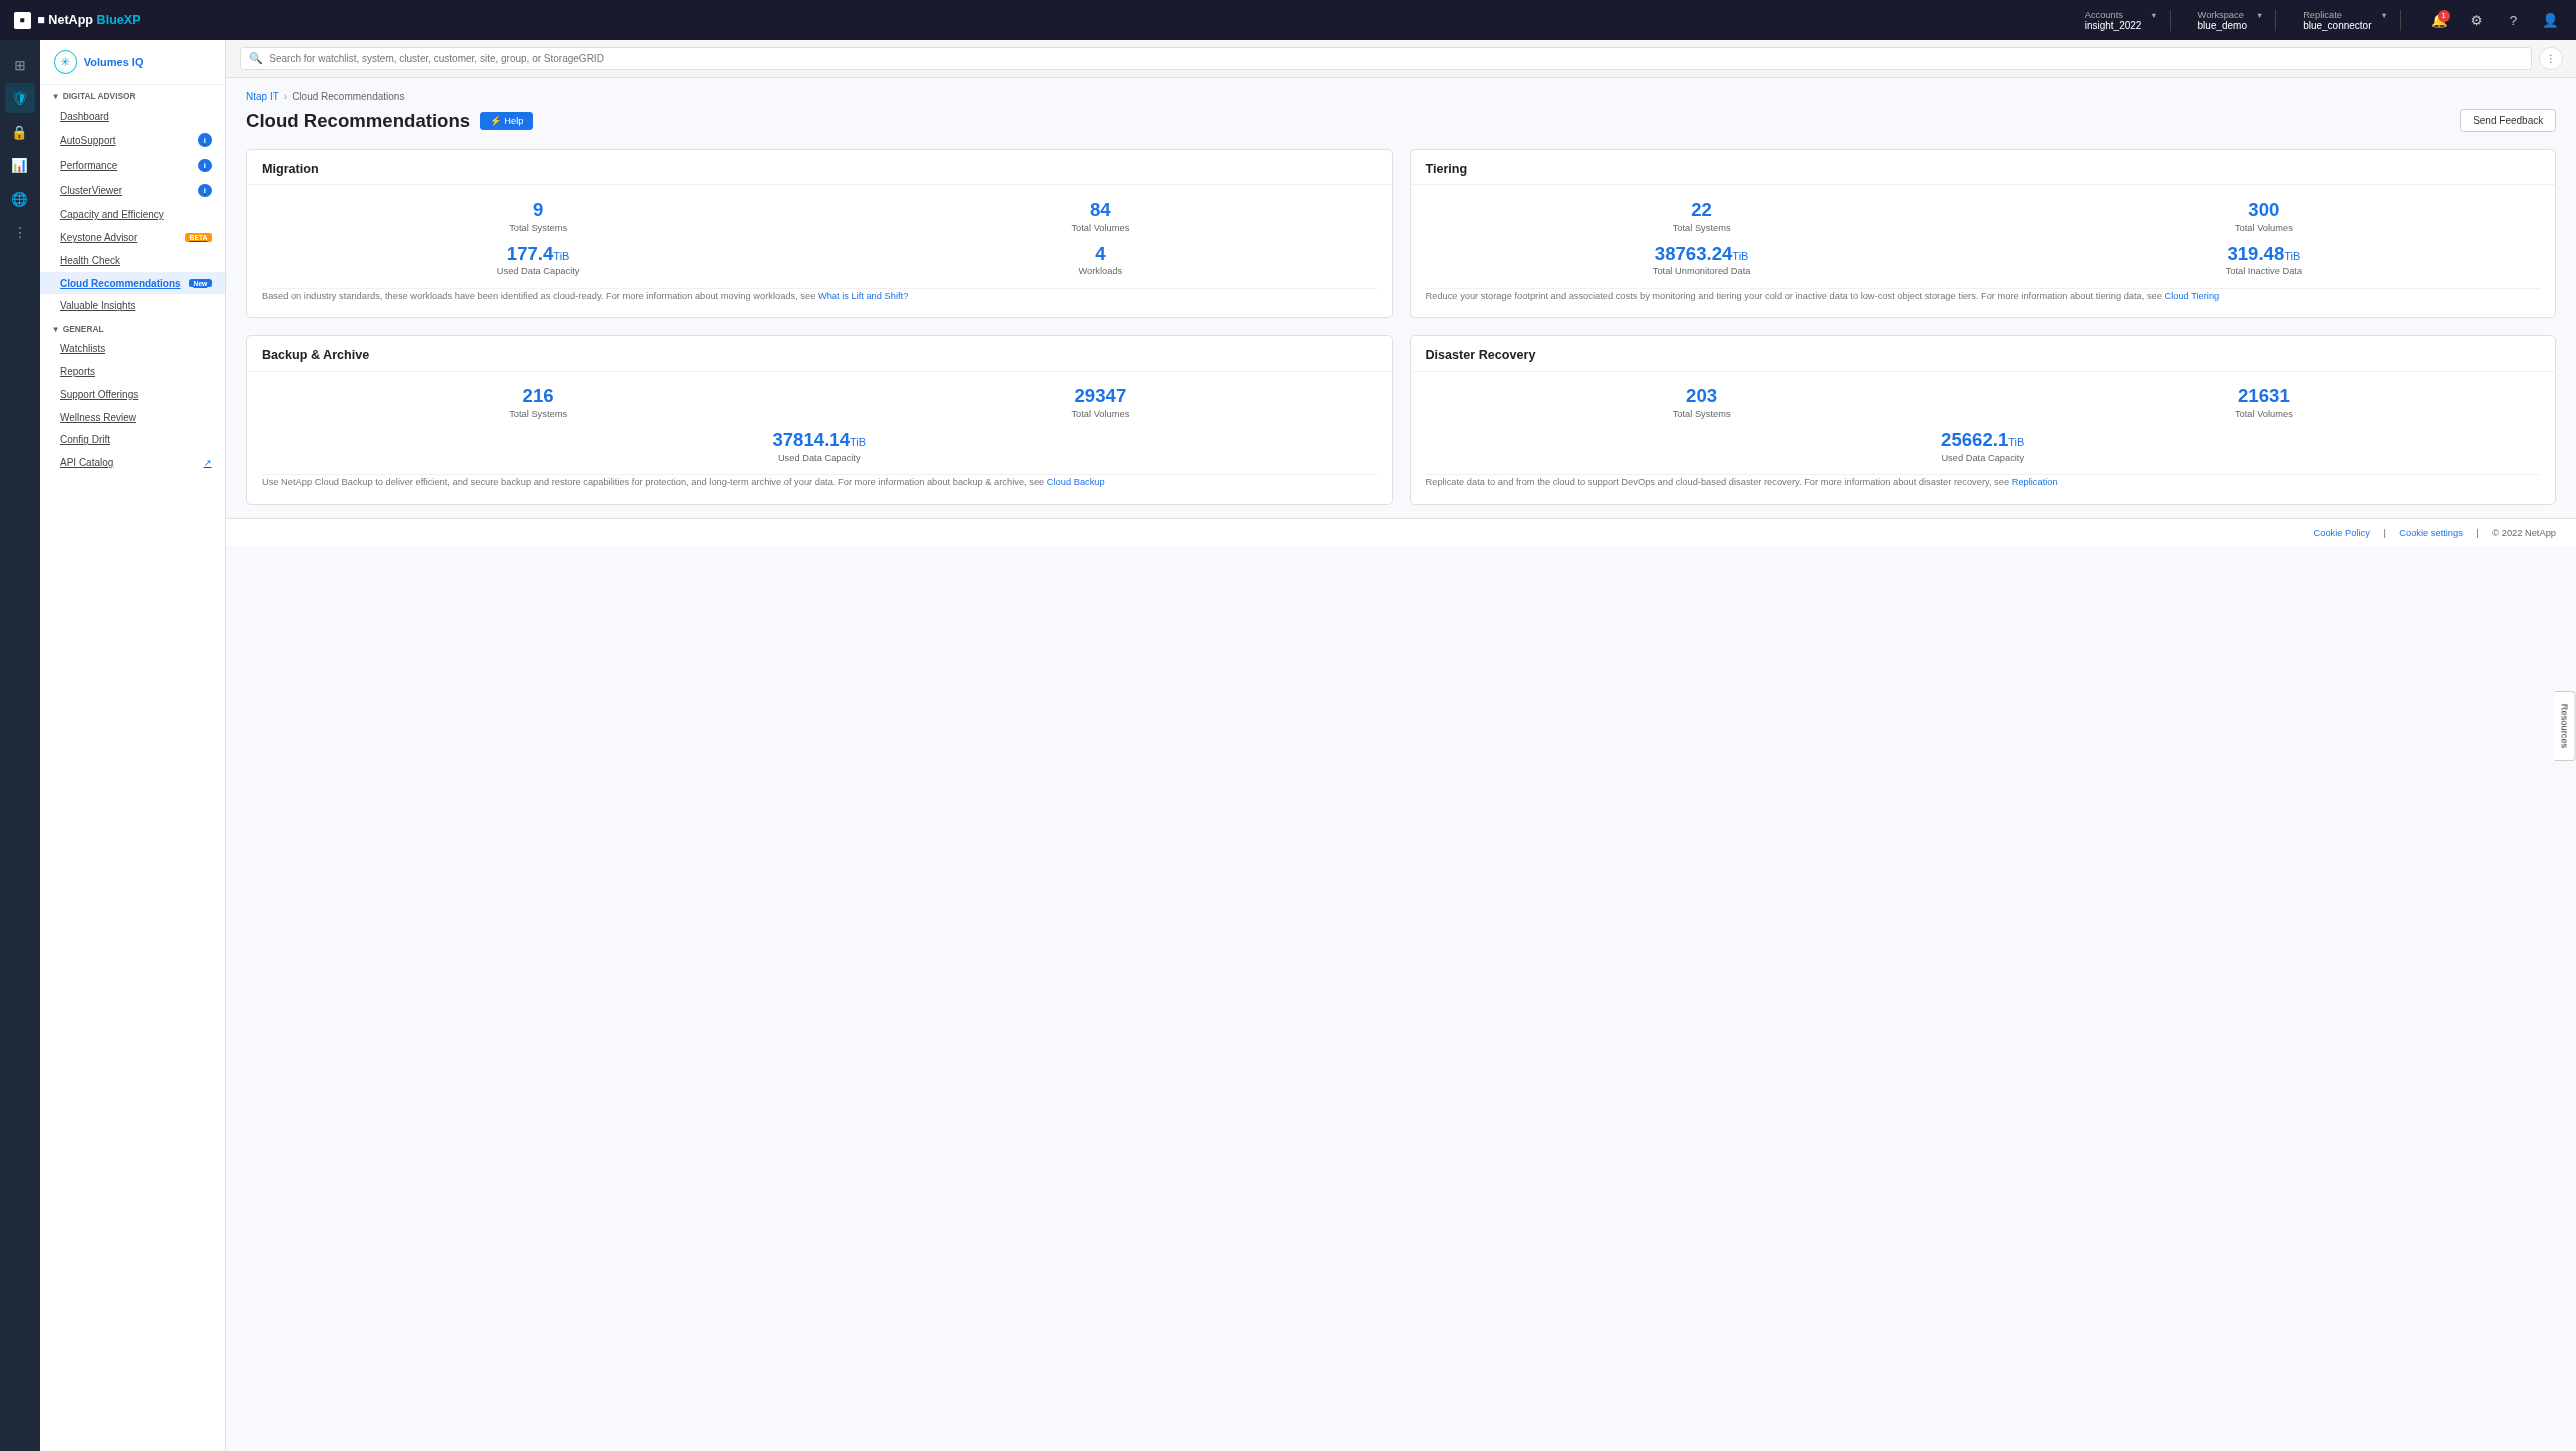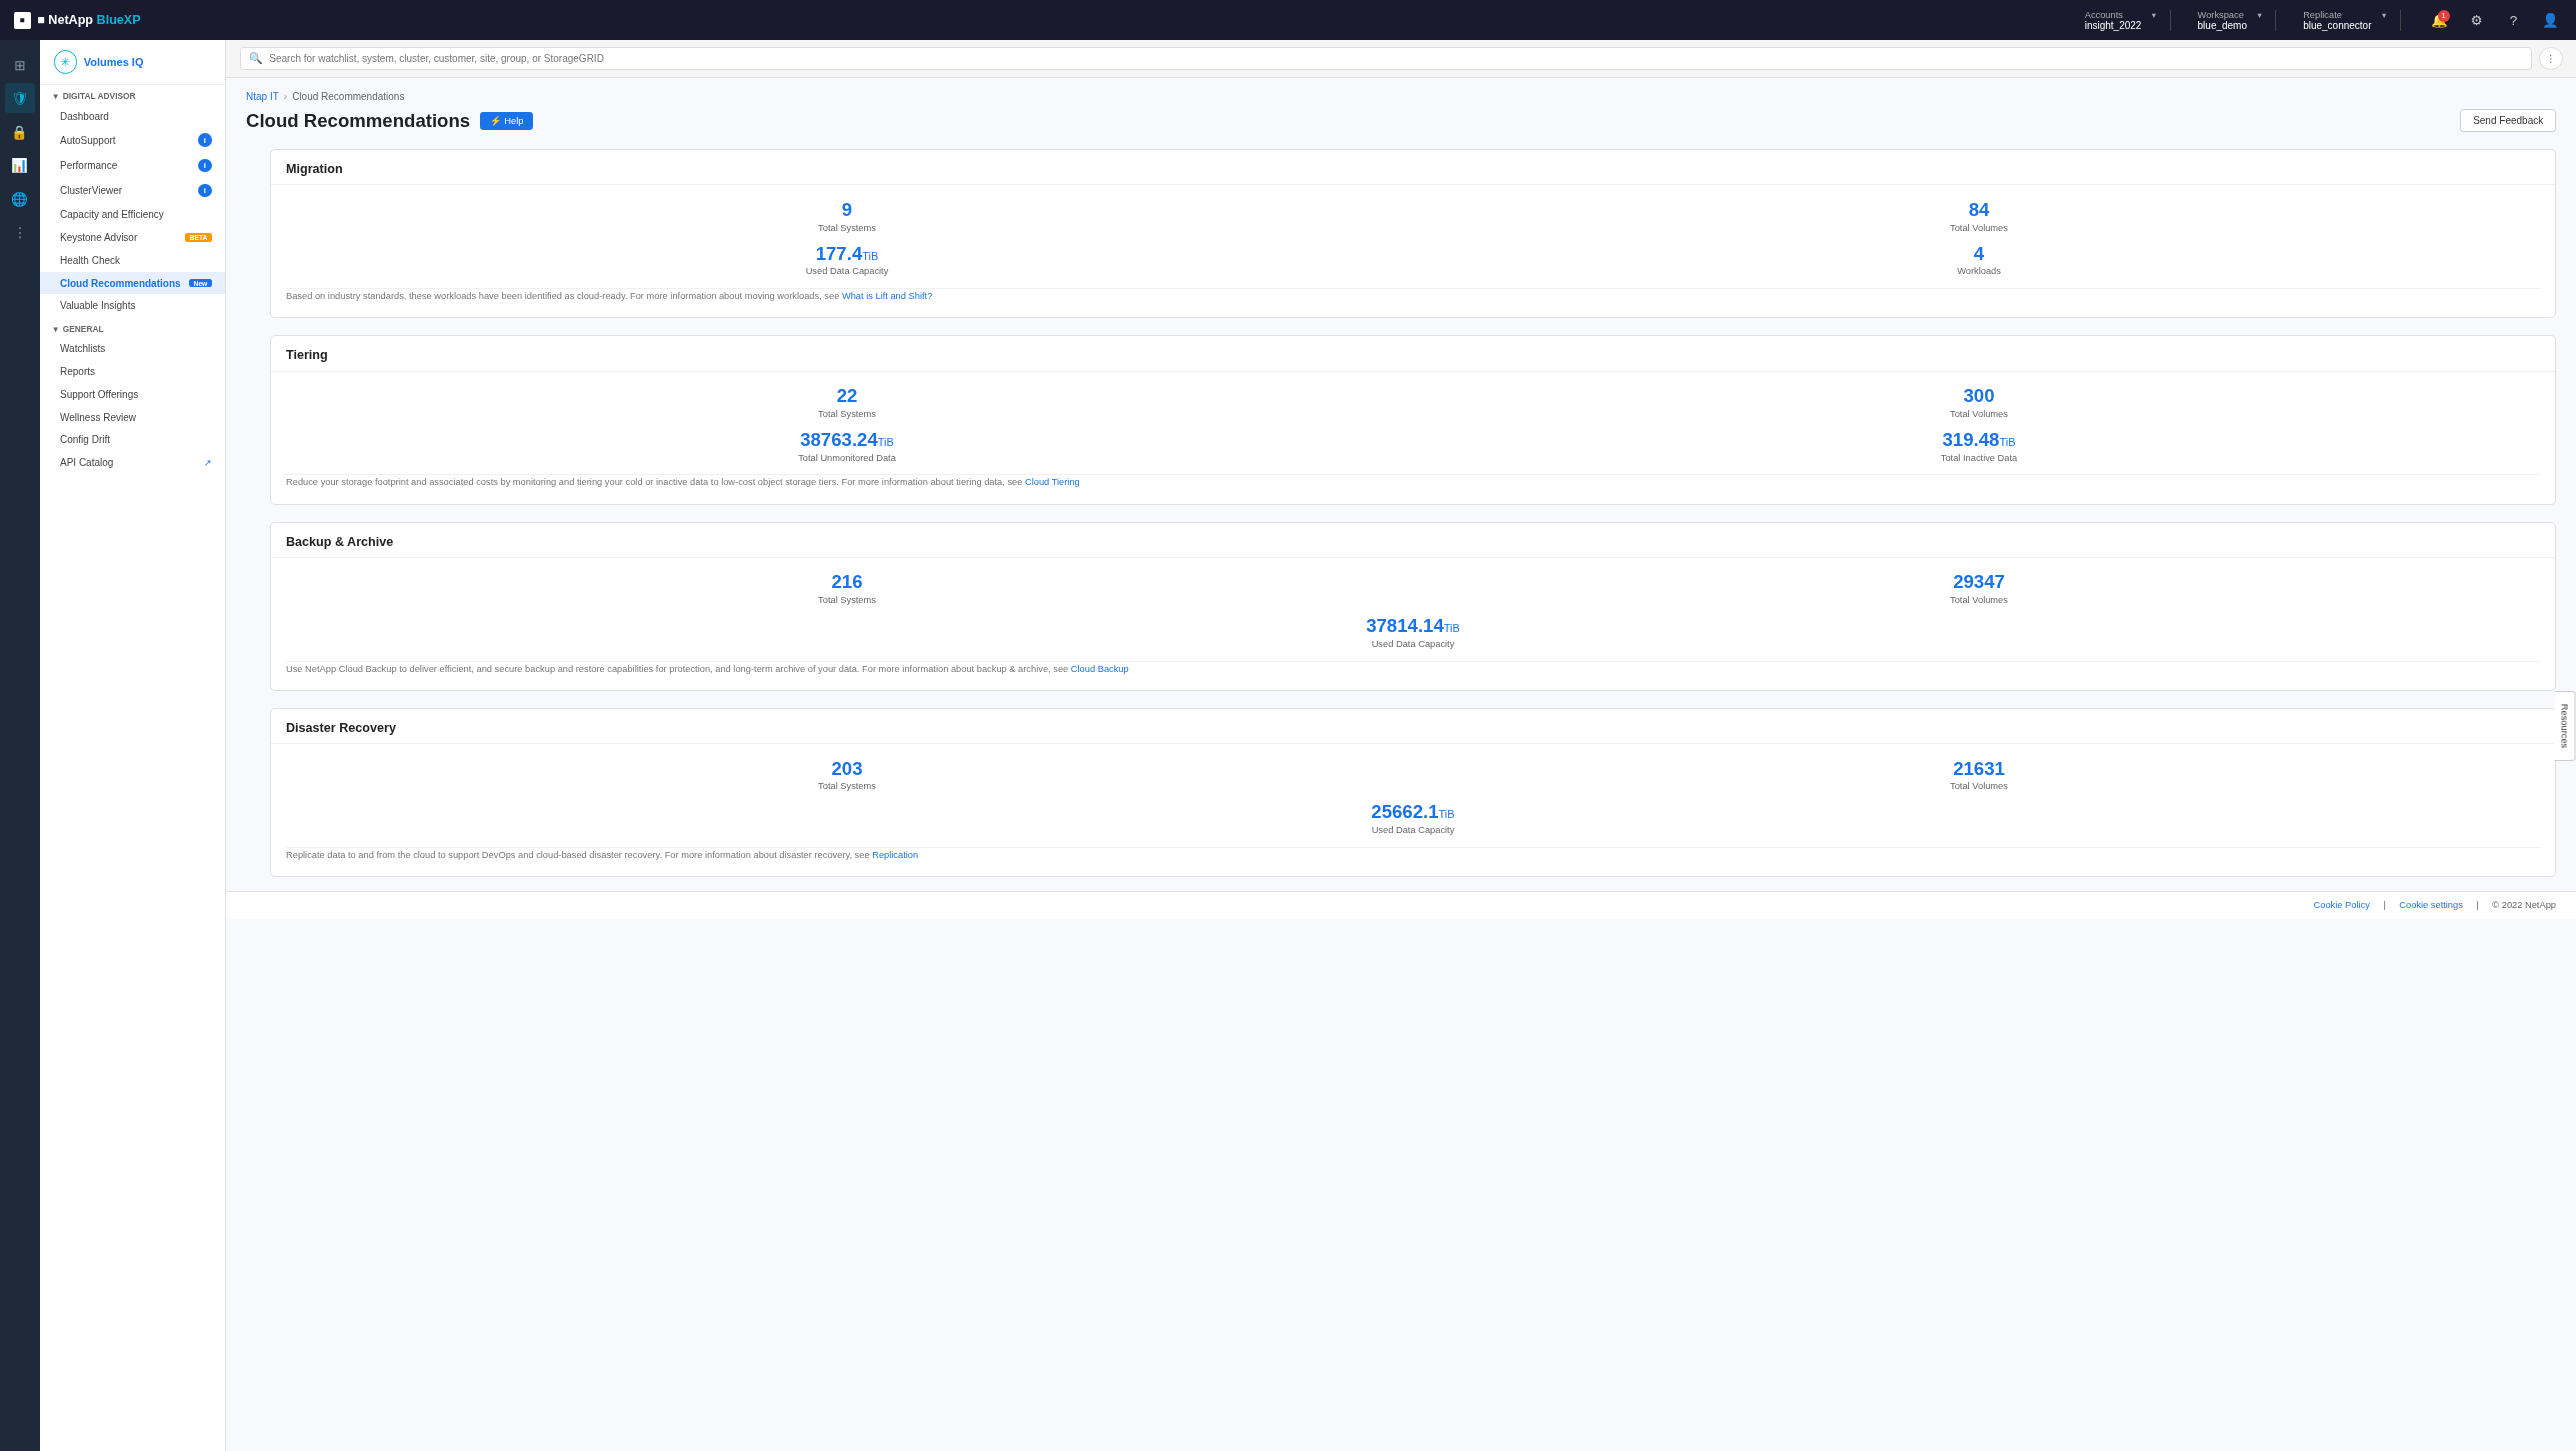--- a/index.html
+++ b/index.html
@@ -142,20 +142,21 @@
     }
     .sidebar-section-header .chevron { font-size: 8.4px; color: #666; }
     .sidebar-item {
       padding: 5.9px 13.5px 5.9px 20px;
       font-size: 10px;
       color: #444;
       cursor: pointer;
       display: flex;
       align-items: center;
       gap: 5px;
+      text-decoration: underline;
     }
     .sidebar-item.active { background: #e8f0fe; color: #1a73e8; font-weight: 600; }
     .sidebar-badge-info {
       margin-left: auto;
       width: 13.5px; height: 13.5px;
       background: #1a73e8;
       border-radius: 50%;
       display: flex; align-items: center; justify-content: center;
       color: #fff;
       font-size: 7.6px;
@@ -273,23 +274,22 @@
       border: 0.8px solid #ccc;
       border-radius: 3.4px;
       padding: 5px 11.8px;
       font-size: 10px;
       cursor: pointer;
     }
 
     
     .cards-grid {
       display: grid;
-      grid-template-columns: 1fr;
+      grid-template-columns: 1fr 1fr;
       gap: 17px;
-      margin-left: 24px;
     }
     .card {
       background: #fff;
       border: 0.8px solid #e0e0e0;
       border-radius: 5px;
       overflow: hidden;
     }
     .card-header {
       padding: 11.8px 15px 8.4px;
       font-size: 12.6px;

